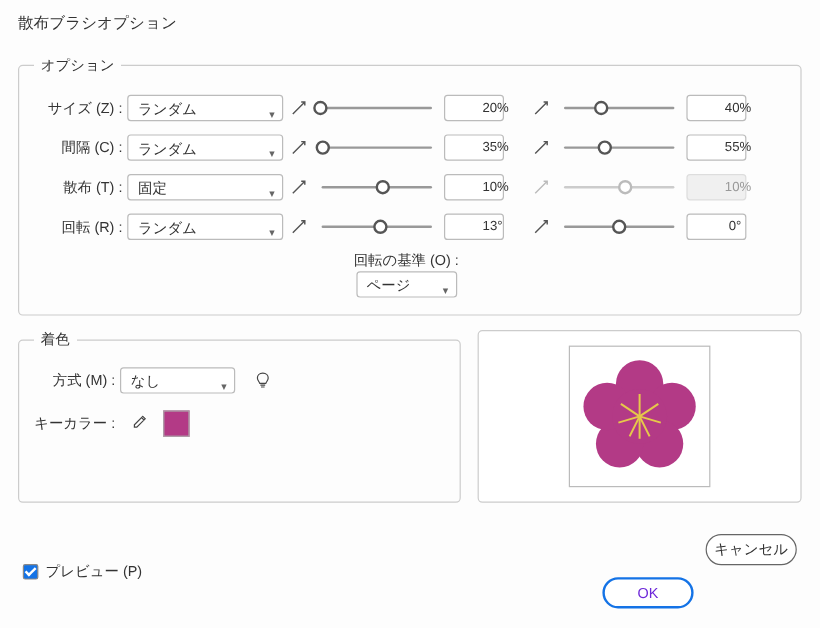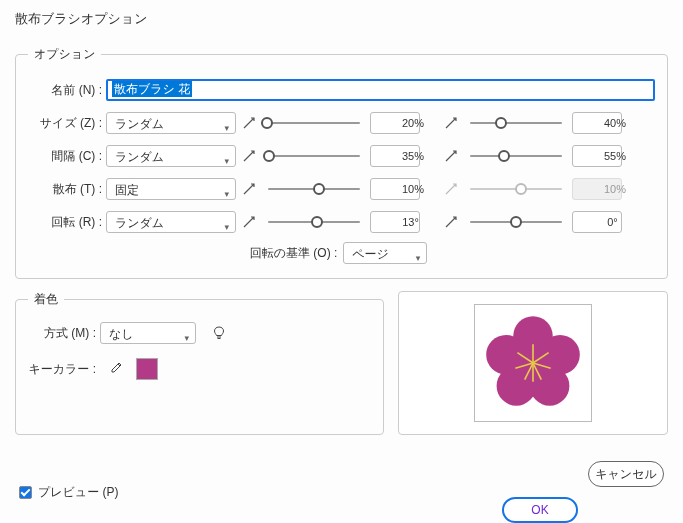--- a/index.html
+++ b/index.html
@@ -20,21 +20,21 @@
 .flip-icon { width: 16px; height: 16px; display: flex; align-items: center; justify-content: center; }
 .flip-icon svg { width: 14px; height: 14px; }
 .slider { position: relative; width: 100px; height: 20px; display: flex; align-items: center; }
 .track { position: absolute; left: 4px; right: 4px; height: 2px; background: #999; border-radius: 1px; }
 .track.dis { background: #ccc; }
 .handle { position: absolute; width: 12px; height: 12px; border-radius: 50%; background: #fff; border: 2px solid #555; top: 50%; transform: translate(-50%, -50%); }
 .handle.dis { border-color: #bbb; }
 .val { width: 50px; height: 22px; border: 1px solid #bbb; border-radius: 3px; background: #fff; text-align: center; line-height: 20px; font-size: 11px; padding-left: 31px; }
 .val.dis { background: #f0f0f0; color: #999; border-color: #ddd; }
 .sep { width: 12px; }
-.center-row { display: flex; align-items: center; justify-content: center; margin-top: 6px; }
+.center-row { display: flex; align-items: center; justify-content: center; margin-top: 6px; flex-direction: column; }
 .center-row .clabel { margin-right: 6px; }
 .cols { display: flex; gap: 14px; }
 .col-l { flex: 1; }
 .col-r { width: 270px; }
 fieldset.fs-color { min-height: 144px; }
 .color-row { display: flex; align-items: center; margin-bottom: 14px; }
 .color-row .lbl2 { width: 72px; text-align: right; padding-right: 4px; }
 .bulb { width: 18px; height: 18px; margin-left: 8px; display: flex; align-items: center; justify-content: center; color: #555; }
 .eyedrop { width: 18px; height: 18px; margin-left: 6px; display: flex; align-items: center; justify-content: center; }
 .swatch { width: 22px; height: 22px; background: #b33a86; border: 1px solid #aaa; margin-left: 12px; }
@@ -51,24 +51,20 @@
 </style>
 </head>
 <body>
 
 <div class="dialog">
   <div class="title">散布ブラシオプション</div>
 
   <fieldset>
     <legend>オプション</legend>
 
-    <div class="row">
-      <div class="lbl">名前 (N) :</div>
-      <div class="text-input sel"><span class="seltxt">散布ブラシ 花</span></div>
-    </div>
 
     <div class="row">
       <div class="lbl">サイズ (Z) :</div>
       <div class="select">
           <span>ランダム</span>
           <span class="chev">▾</span>
         </div>
       <div class="slider-grp">
         <span class="flip-icon">
             <svg viewBox="0 0 14 14">

